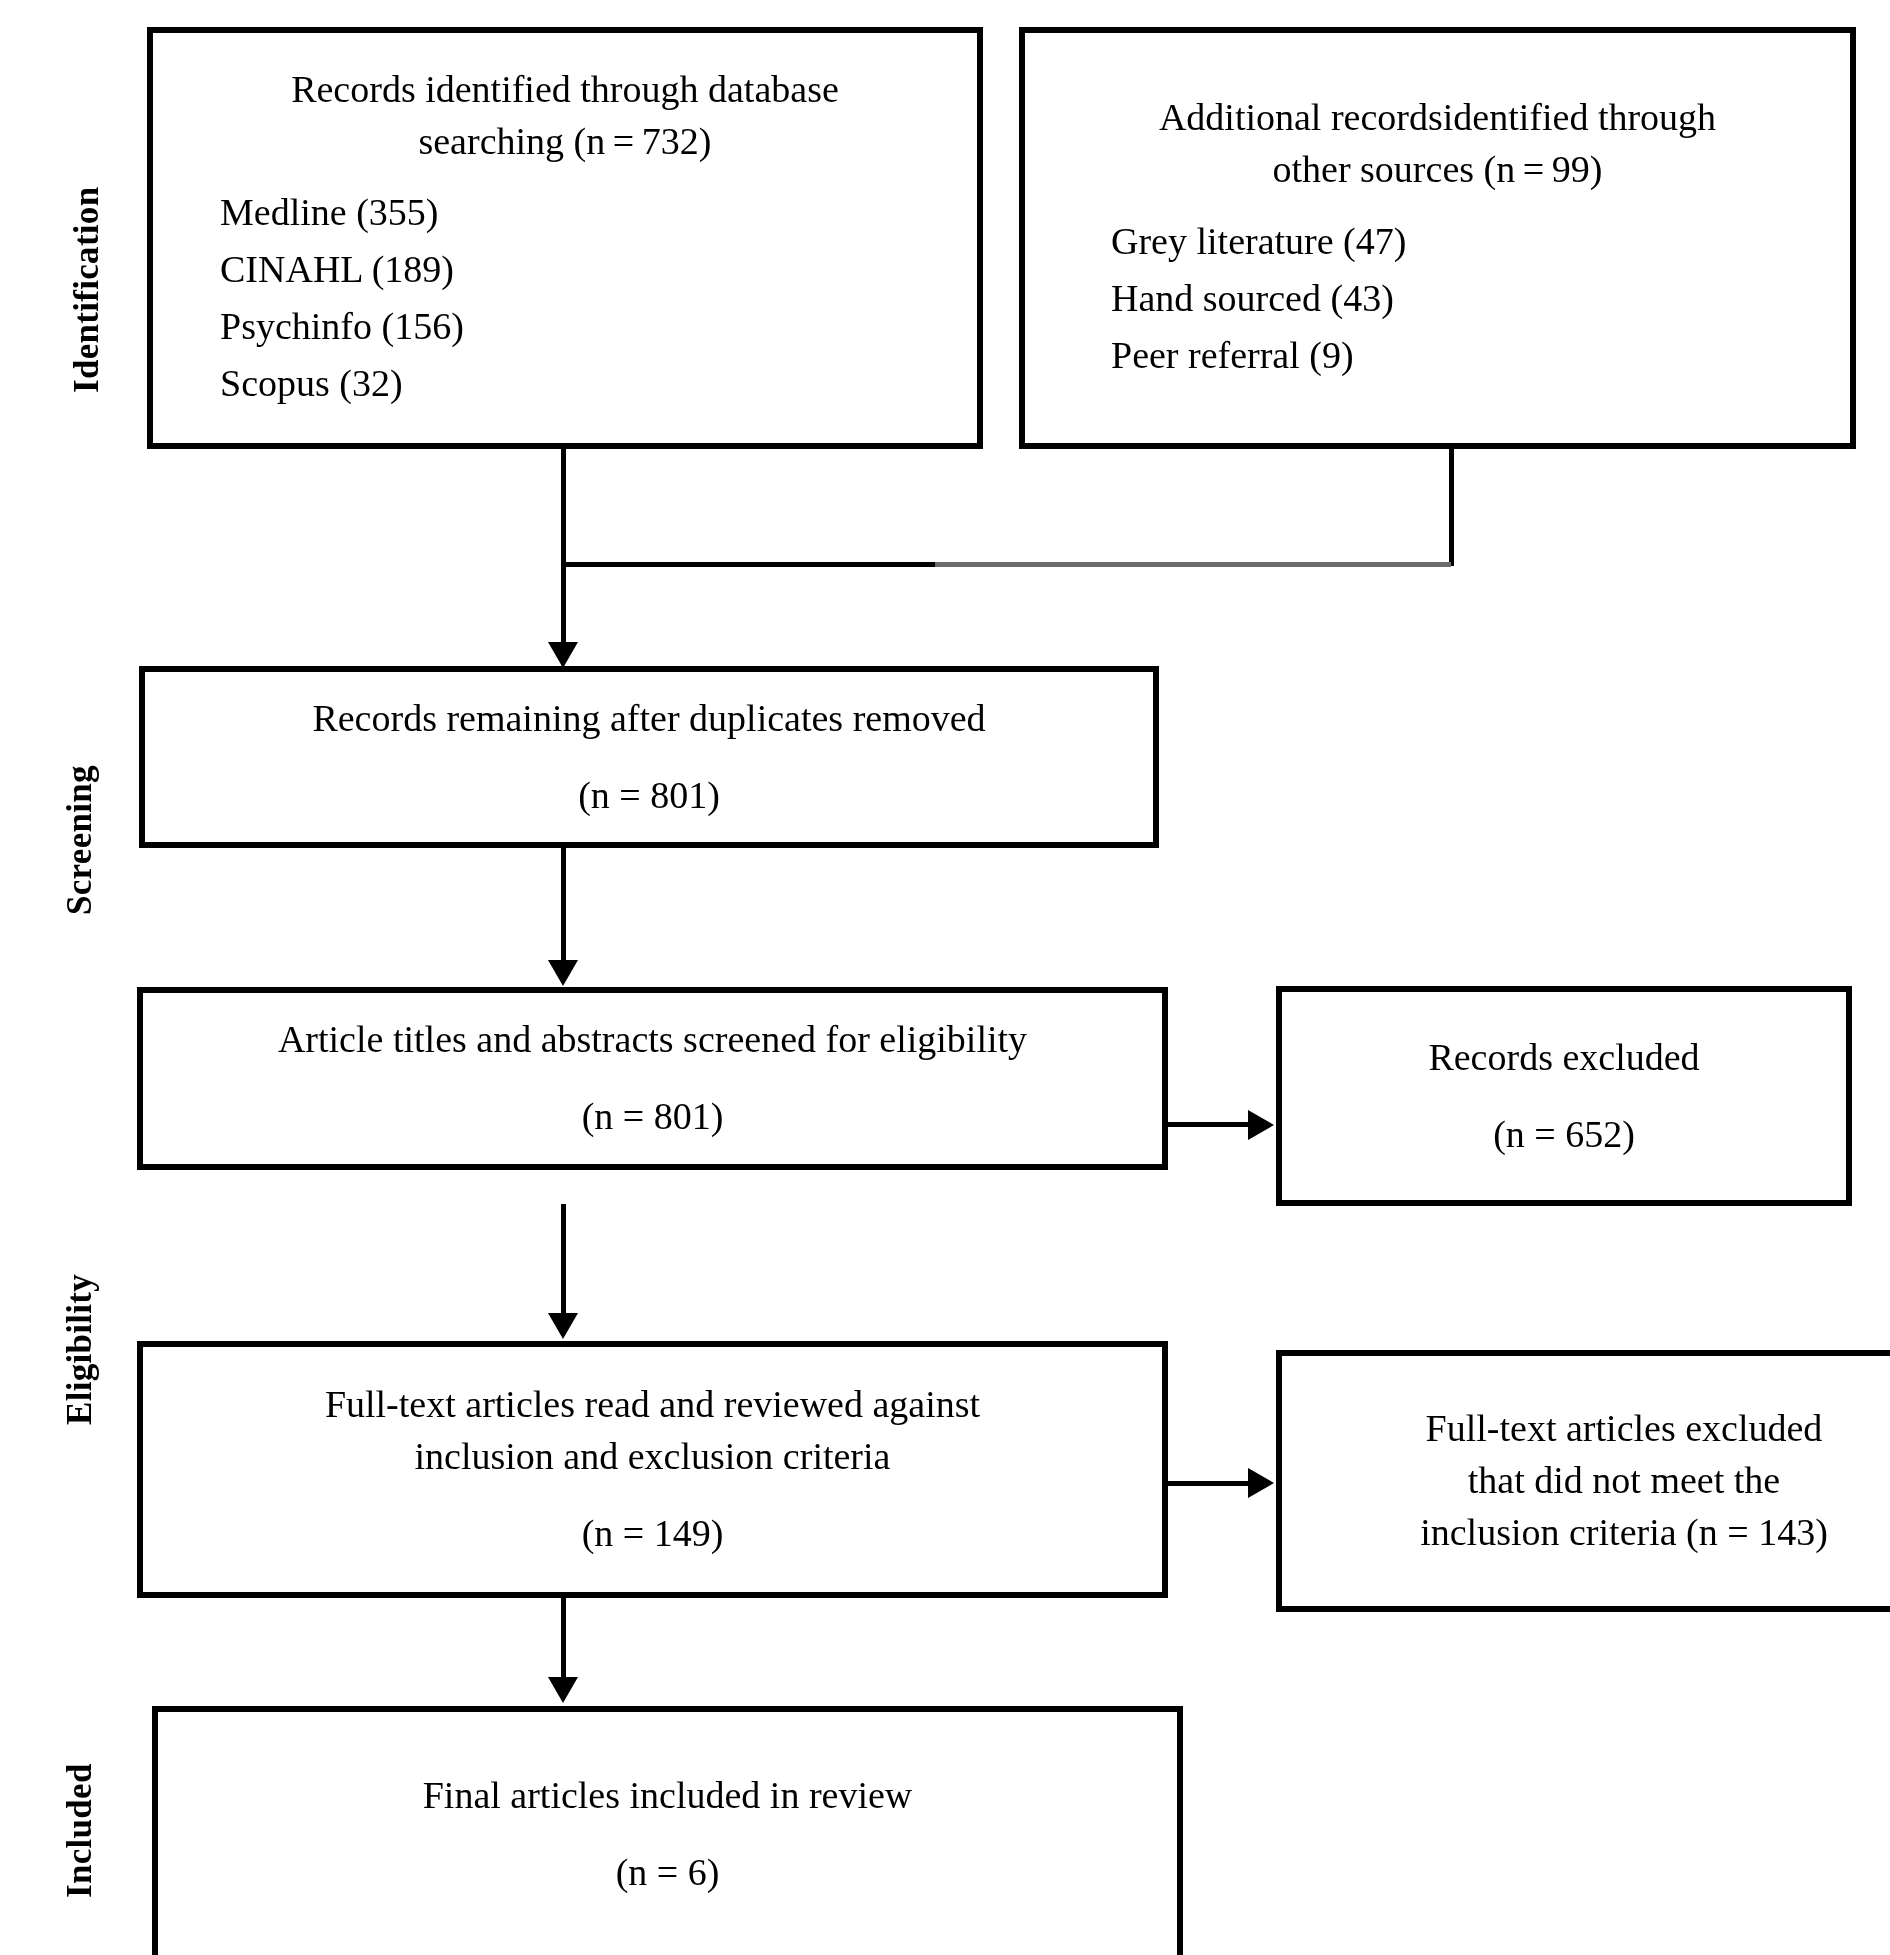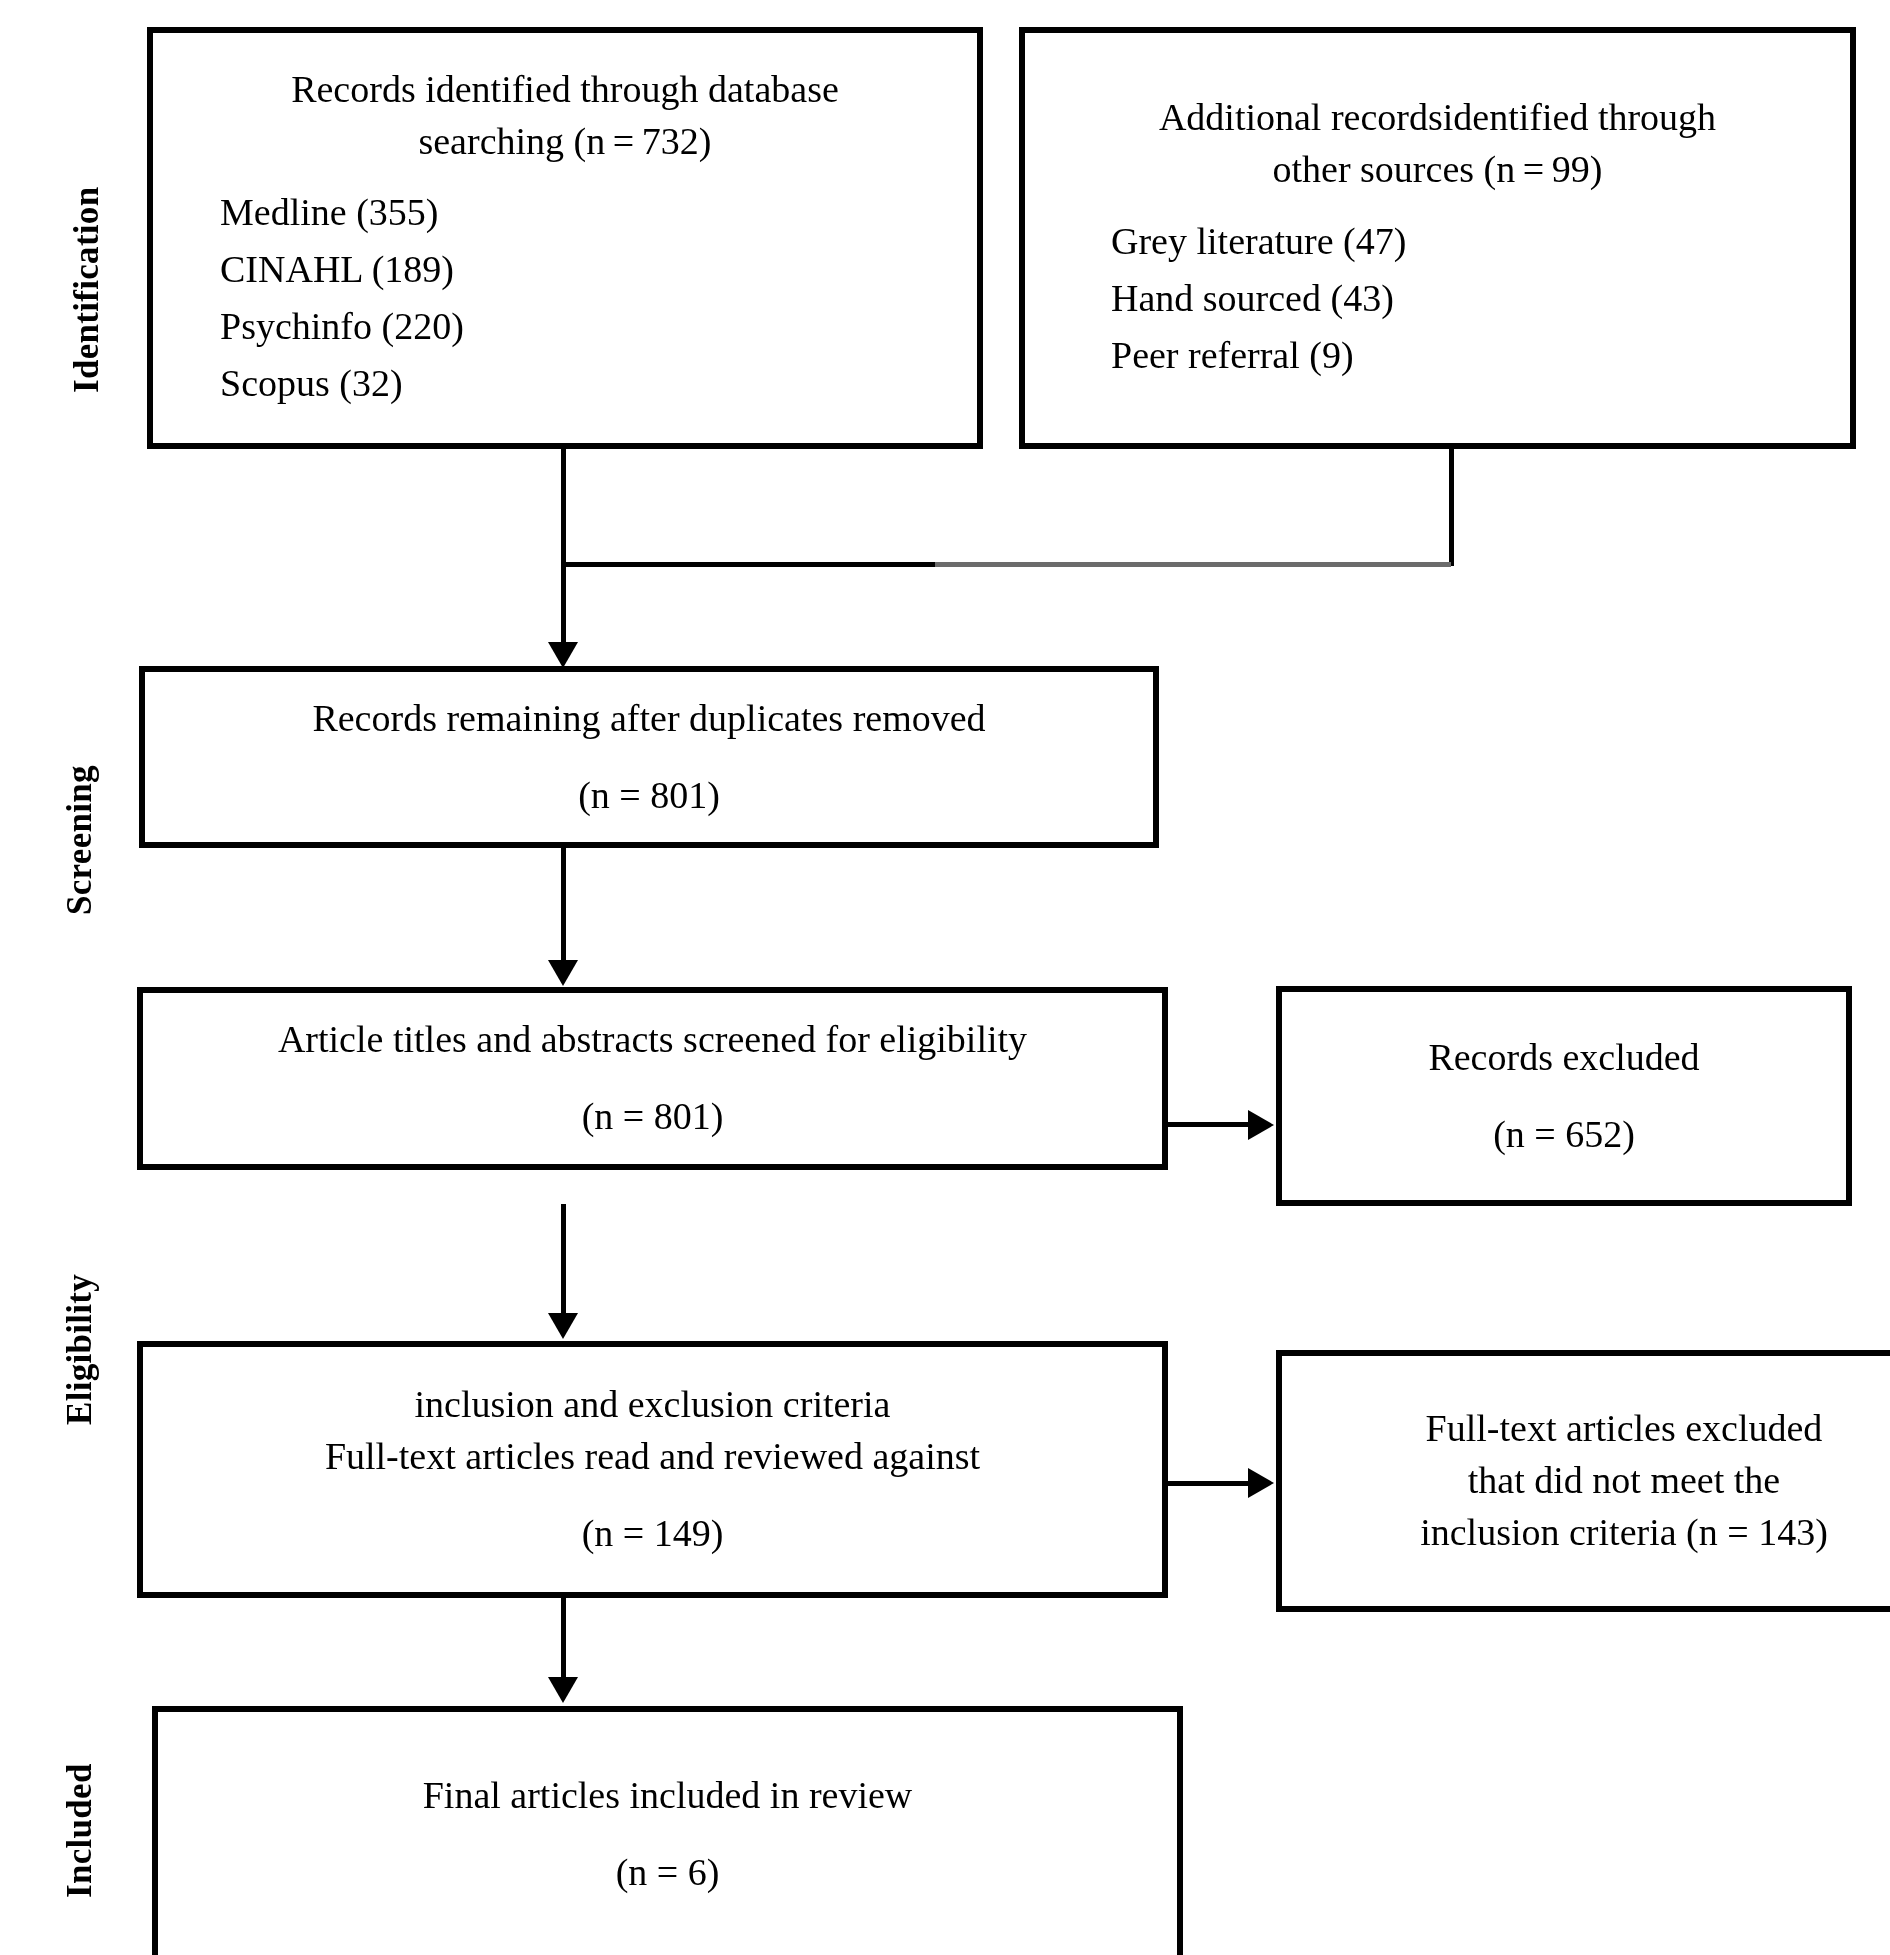--- a/index.html
+++ b/index.html
@@ -102,21 +102,21 @@
   <div class="stage-label" style="left:60px; top:1425px;">Eligibility</div>
 
   <div class="stage-label" style="left:60px; top:1898px;">Included</div>
 
   <div class="box center-text" style="left:147px; top:27px; width:836px; height:422px; padding:20.5px 23px;">
     <div class="line ctr">Records identified through database</div>
     <div class="line ctr">searching (n = 732)</div>
     <div class="sublist pad-a">
       <div class="line left">Medline (355)</div>
       <div class="line left">CINAHL (189)</div>
-      <div class="line left">Psychinfo (220)</div>
+      <div class="line left">Psychinfo (156)</div>
       <div class="line left">Scopus (32)</div>
     </div>
   </div>
 
   <div class="box center-text" style="left:1019px; top:27px; width:837px; height:422px; padding:20.5px 23px;font-family:Liberation Serif, serif;">
     <div class="line ctr">Additional recordsidentified through</div>
     <div class="line ctr">other sources (n = 99)</div>
     <div class="sublist pad-b">
       <div class="line left">Grey literature (47)</div>
       <div class="line left">Hand sourced (43)</div>
@@ -152,22 +152,22 @@
   <div class="box center-text" style="left:1276px; top:986px; width:576px; height:220px; padding:11.4px 17px;">
     <div class="line ctr">Records excluded</div>
     <div class="spacer-md"></div>
     <div class="line ctr">(n = 652)</div>
   </div>
 
   <div class="vline" style="left:561px; top:1204px; width:5.1px; height:114px;"></div>
   <div class="arrow-down" style="left:548px; top:1313px;"></div>
 
   <div class="box center-text" style="left:137px; top:1341px; width:1031px; height:257px; padding:13.7px 20.5px;">
+    <div class="line ctr">Full-text articles read and reviewed against</div>
     <div class="line ctr">inclusion and exclusion criteria</div>
-    <div class="line ctr">Full-text articles read and reviewed against</div>
     <div class="spacer-md"></div>
     <div class="line ctr">(n = 149)</div>
   </div>
 
   <div class="hline" style="left:1166px; top:1481px; width:86px;"></div>
   <div class="arrow-right" style="left:1248px; top:1468px;"></div>
 
   <div class="box center-text" style="left:1276px; top:1350px; width:696px; height:262px; padding:11.4px 13.7px;">
     <div class="line ctr">Full-text articles excluded</div>
     <div class="line ctr">that did not meet the</div>

